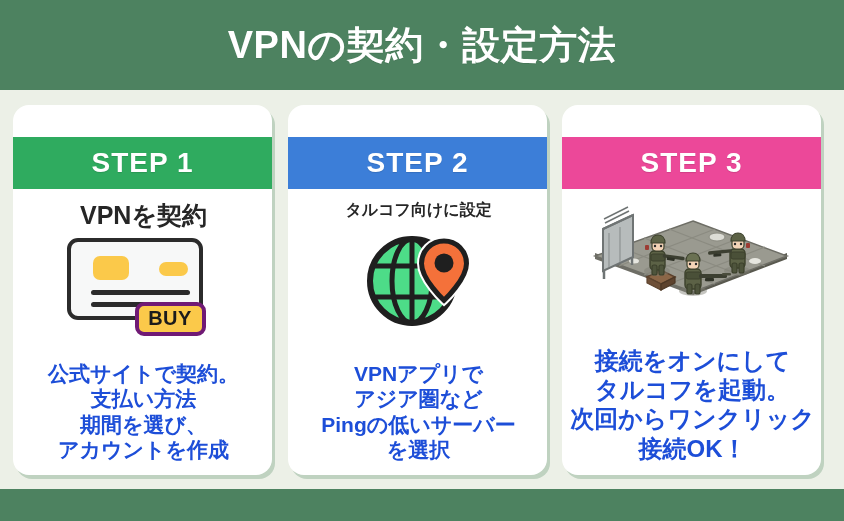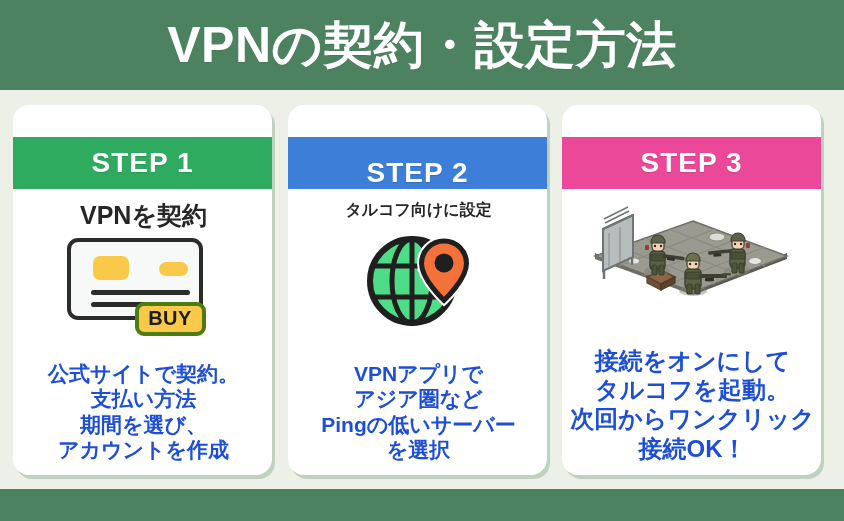--- a/index.html
+++ b/index.html
@@ -26,21 +26,21 @@
     top: 0;
     width: 844px;
     height: 90px;
     background: #4d8260;
     display: flex;
     align-items: center;
     justify-content: center;
   }
   .title-text {
     color: #ffffff;
-    font-size: 50px;
+    font-size: 38px;
     font-weight: bold;
     letter-spacing: 0.5px;
     line-height: 1;
     white-space: nowrap;
     text-shadow: 0 1px 0 rgba(0,0,0,0.08);
   }
   
   .bottom-bar {
     position: absolute;
     left: 0;
@@ -80,21 +80,21 @@
     align-items: center;
     justify-content: center;
     color: #ffffff;
     font-size: 28px;
     font-weight: bold;
     letter-spacing: 1px;
     text-shadow: 0 1px 1px rgba(0,0,0,0.12);
     margin-top: 32px;
   }
   .head-green  { background: #2fab5f; }
-  .head-blue   { background: #3c7ed8; align-items: flex-end; }
+  .head-blue   { background: #3c7ed8; }
   .head-yellow { background: #ec4899; }
 
   .card-body {
     flex: 1 1 auto;
     display: flex;
     flex-direction: column;
     align-items: center;
     padding: 6px 6px 8px 8px;
     box-sizing: border-box;
   }
@@ -153,21 +153,21 @@
     width: 99px; height: 5px; background: #2b2b2b; border-radius: 3px;
   }
   .cc-line2 {
     position: absolute; left: 20px; top: 60px;
     width: 55px; height: 5px; background: #2b2b2b; border-radius: 3px;
   }
   .cc-buy {
     position: absolute; left: 76px; top: 66px;
     width: 71px; height: 34px;
     background: #fbc94a;
-    border: 4px solid #4d7c0f;
+    border: 4px solid #701a75;
     border-radius: 9px;
     box-sizing: border-box;
     display: flex; align-items: center; justify-content: center;
     color: #1b1b1b; font-size: 20px; font-weight: bold; letter-spacing: 0.5px;
   }
 
   
   .globe-wrap { width: 118px; height: 104px; }
 
   

